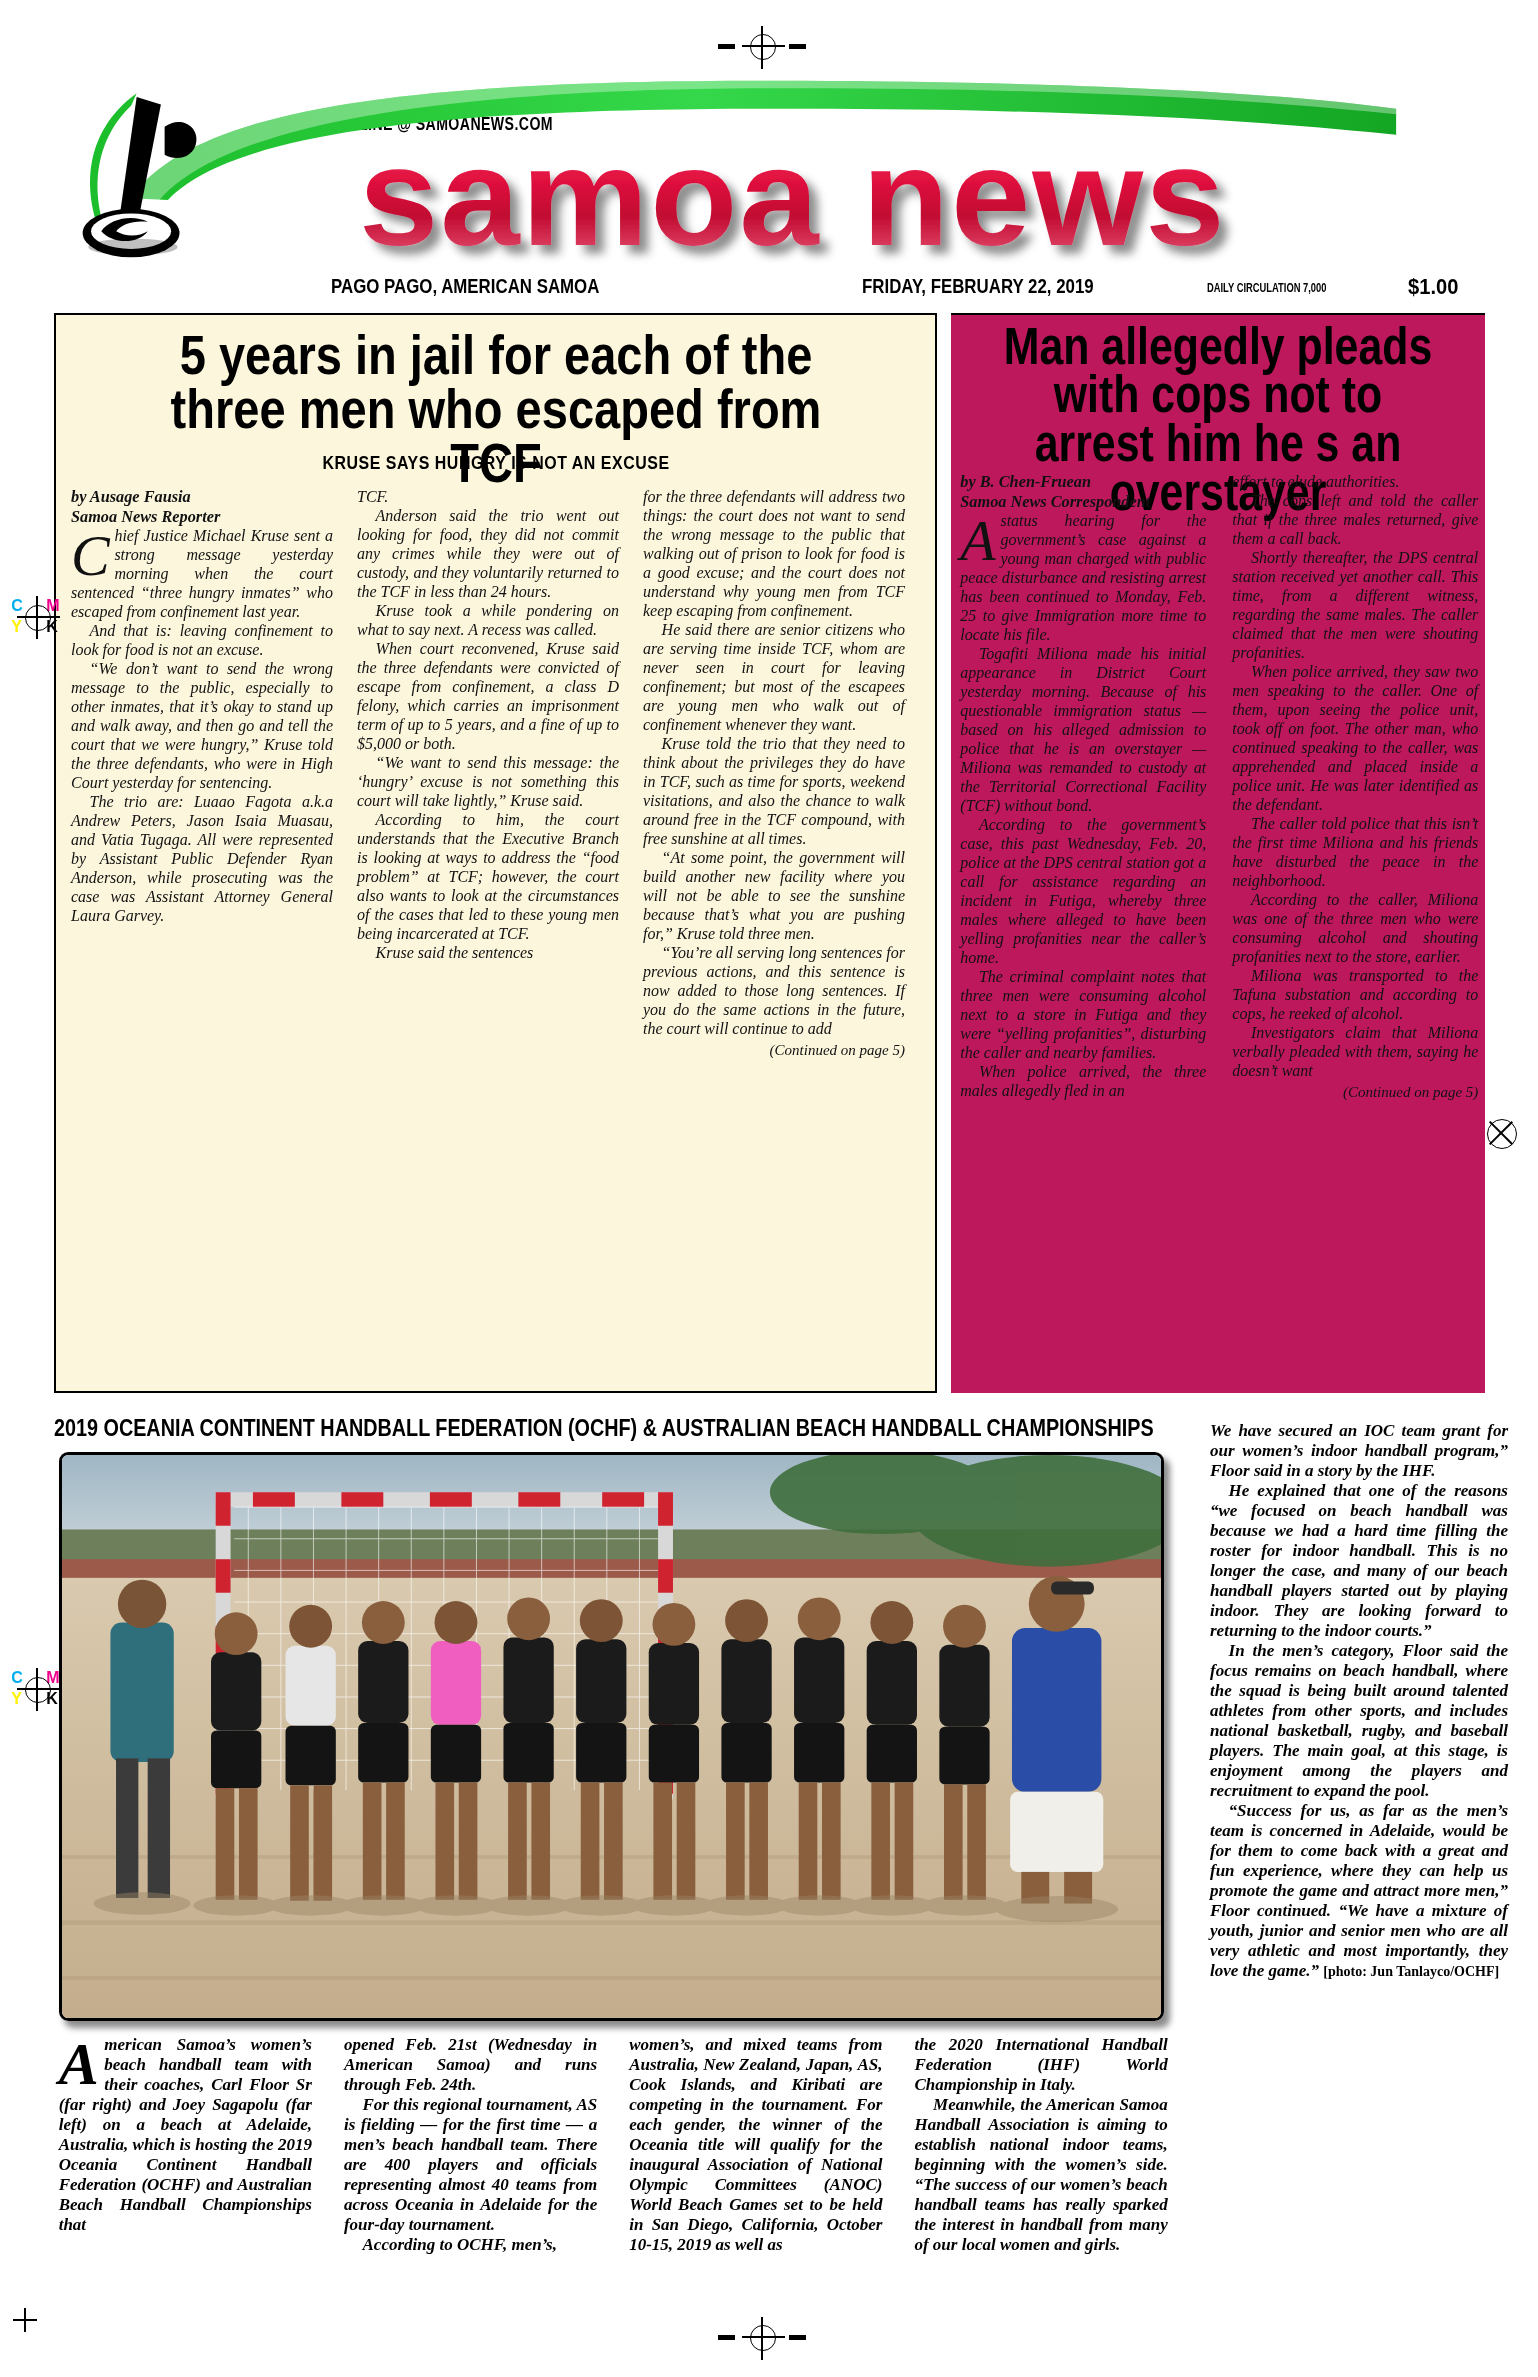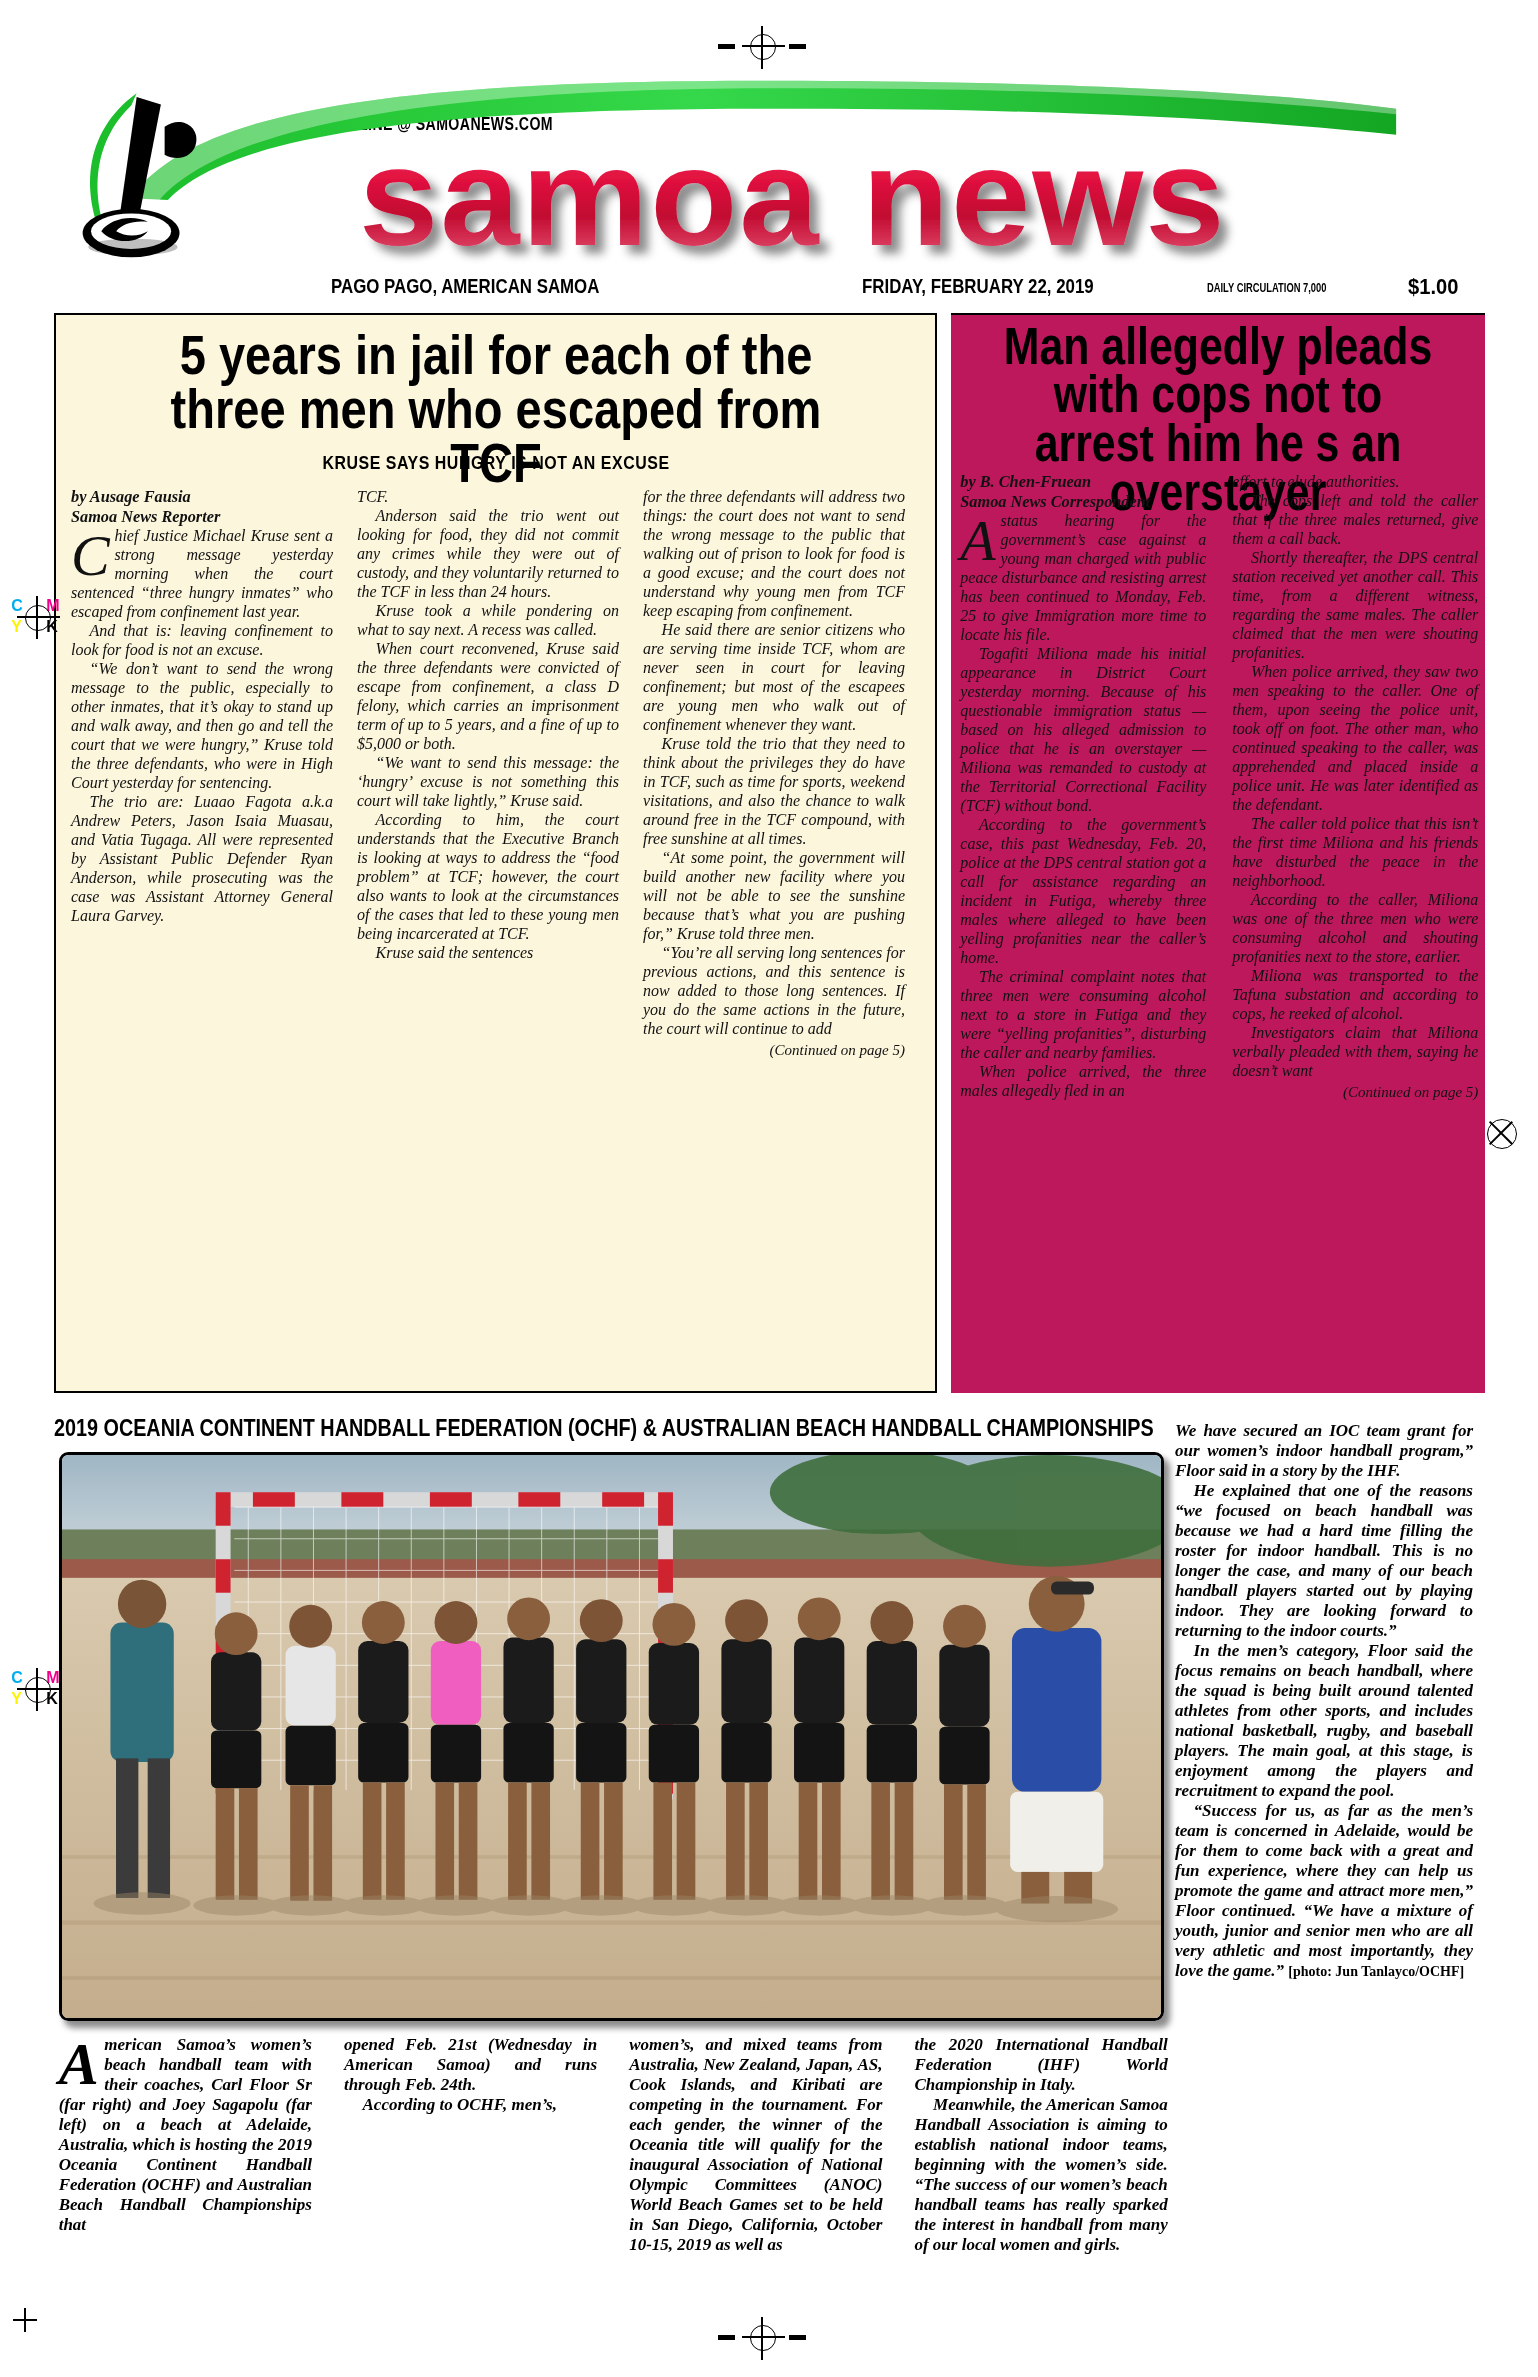--- a/index.html
+++ b/index.html
@@ -71,21 +71,21 @@
   
   .sports{position:absolute;left:54px;top:1415px;width:1431px;height:914px;}
   .sport-head{position:absolute;left:0;top:0;width:1109px;
     font:bold 23px "Liberation Sans Narrow","Liberation Sans",sans-serif;
     transform:scaleX(.86);transform-origin:left center;white-space:nowrap;}
 
   .photo{position:absolute;left:4.7px;top:37px;width:1105px;height:569px;border:3.7px solid #000;
     border-radius:9.3px;box-sizing:border-box;overflow:hidden;box-shadow:5.6px 6.5px 6.5px rgba(0,0,0,.45);}
   .photo svg{display:block;width:100%;height:100%;}
 
-  .side-col{position:absolute;left:1121px;top:5.6px;width:298px;font-style:italic;font-weight:bold;
+  .side-col{position:absolute;left:1156px;top:5.6px;width:298px;font-style:italic;font-weight:bold;
     font-size:17px;line-height:20px;text-align:justify;font-family:"Liberation Serif",serif;}
   .side-col p{margin:0;text-indent:18.6px;}
   .side-col p.first{text-indent:0;}
   .credit{font-style:normal;font-size:14px;font-weight:bold;}
 
   .capcols{position:absolute;left:4.7px;top:620px;width:1109px;display:flex;}
   .capcol{width:254px;font-style:italic;font-weight:bold;font-size:17px;line-height:20px;
     text-align:justify;font-family:"Liberation Serif",serif;}
   .capcol+.capcol{margin-left:32px;}
   .capcol p{margin:0;text-indent:18.6px;}
@@ -397,20 +397,21 @@
     <p>In the men’s category, Floor said the focus remains on beach handball, where the squad is being built around talented athletes from other sports, and includes national basketball, rugby, and baseball players. The main goal, at this stage, is enjoyment among the players and recruitment to expand the pool.</p>
     <p><span>“Success for us, as far as the men’s team is concerned in Adelaide, would be for them to come back with a great and fun experience, where they can help us promote the game and attract more men,” Floor continued. “We have a mixture of youth, junior and senior men who are all very athletic and most importantly, they love the game.”</span> <span class="credit">[photo: Jun Tanlayco/OCHF]</span></p>
   </div>
 
   <div class="capcols">
     <div class="capcol">
       <p class="first"><span class="dcap2">A</span><span>merican Samoa’s women’s beach handball team with their coaches, Carl Floor Sr (far right) and Joey Sagapolu (far left) on a beach at Adelaide, Australia, which is hosting the 2019 Oceania Continent Handball Federation (OCHF) and Australian Beach Handball Championships that</span></p>
     </div>
     <div class="capcol">
       <p class="first">opened Feb. 21st (Wednesday in American Samoa) and runs through Feb. 24th.</p>
+      <p>For this regional tournament, AS is fielding — for the first time — a men’s beach handball team. There are 400 players and officials representing almost 40 teams from across Oceania in Adelaide for the four-day tournament.</p>
       <p>According to OCHF, men’s,</p>
     </div>
     <div class="capcol">
       <p class="first">women’s, and mixed teams from Australia, New Zealand, Japan, AS, Cook Islands, and Kiribati are competing in the tournament. For each gender, the winner of the Oceania title will qualify for the inaugural Association of National Olympic Committees (ANOC) World Beach Games set to be held in San Diego, California, October 10-15, 2019 as well as</p>
     </div>
     <div class="capcol">
       <p class="first">the 2020 International Handball Federation (IHF) World Championship in Italy.</p>
       <p>Meanwhile, the American Samoa Handball Association is aiming to establish national indoor teams, beginning with the women’s side. “The success of our women’s beach handball teams has really sparked the interest in handball from many of our local women and girls.</p>
     </div>
   </div>

